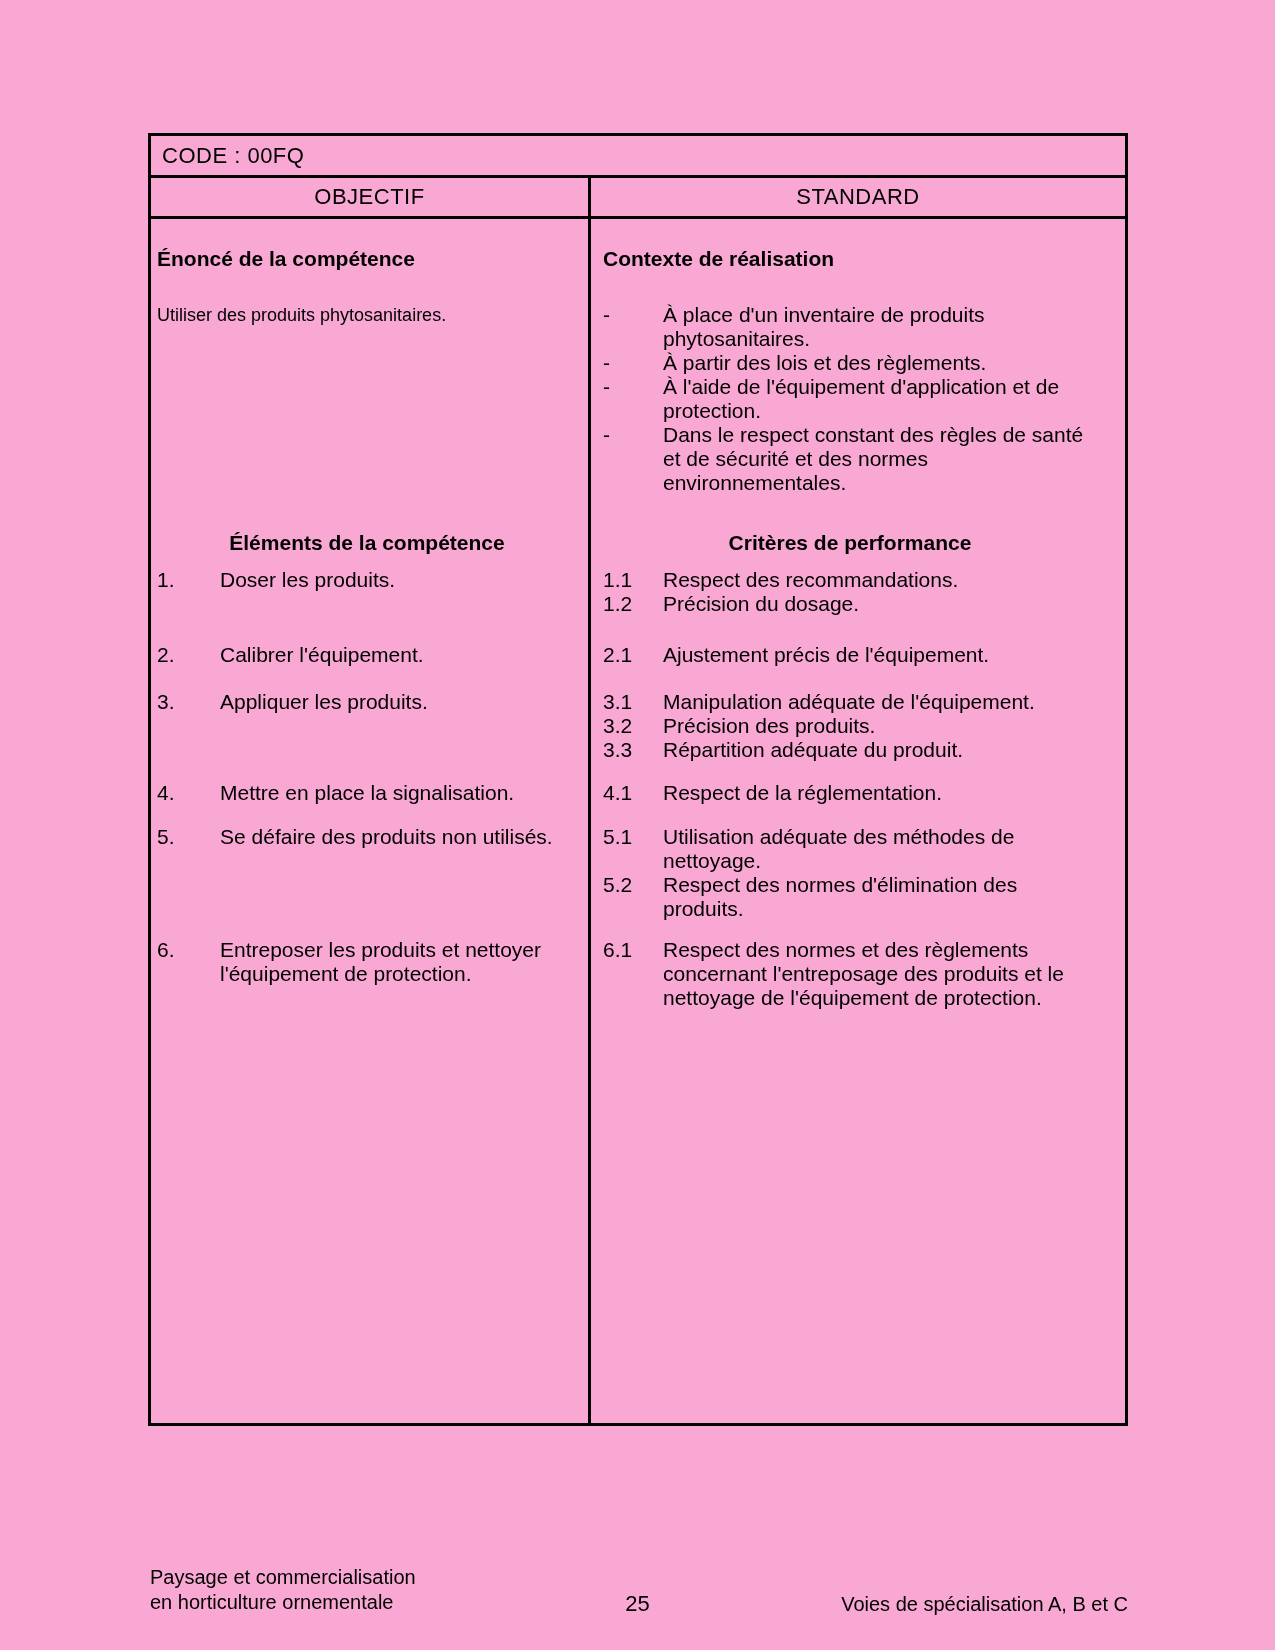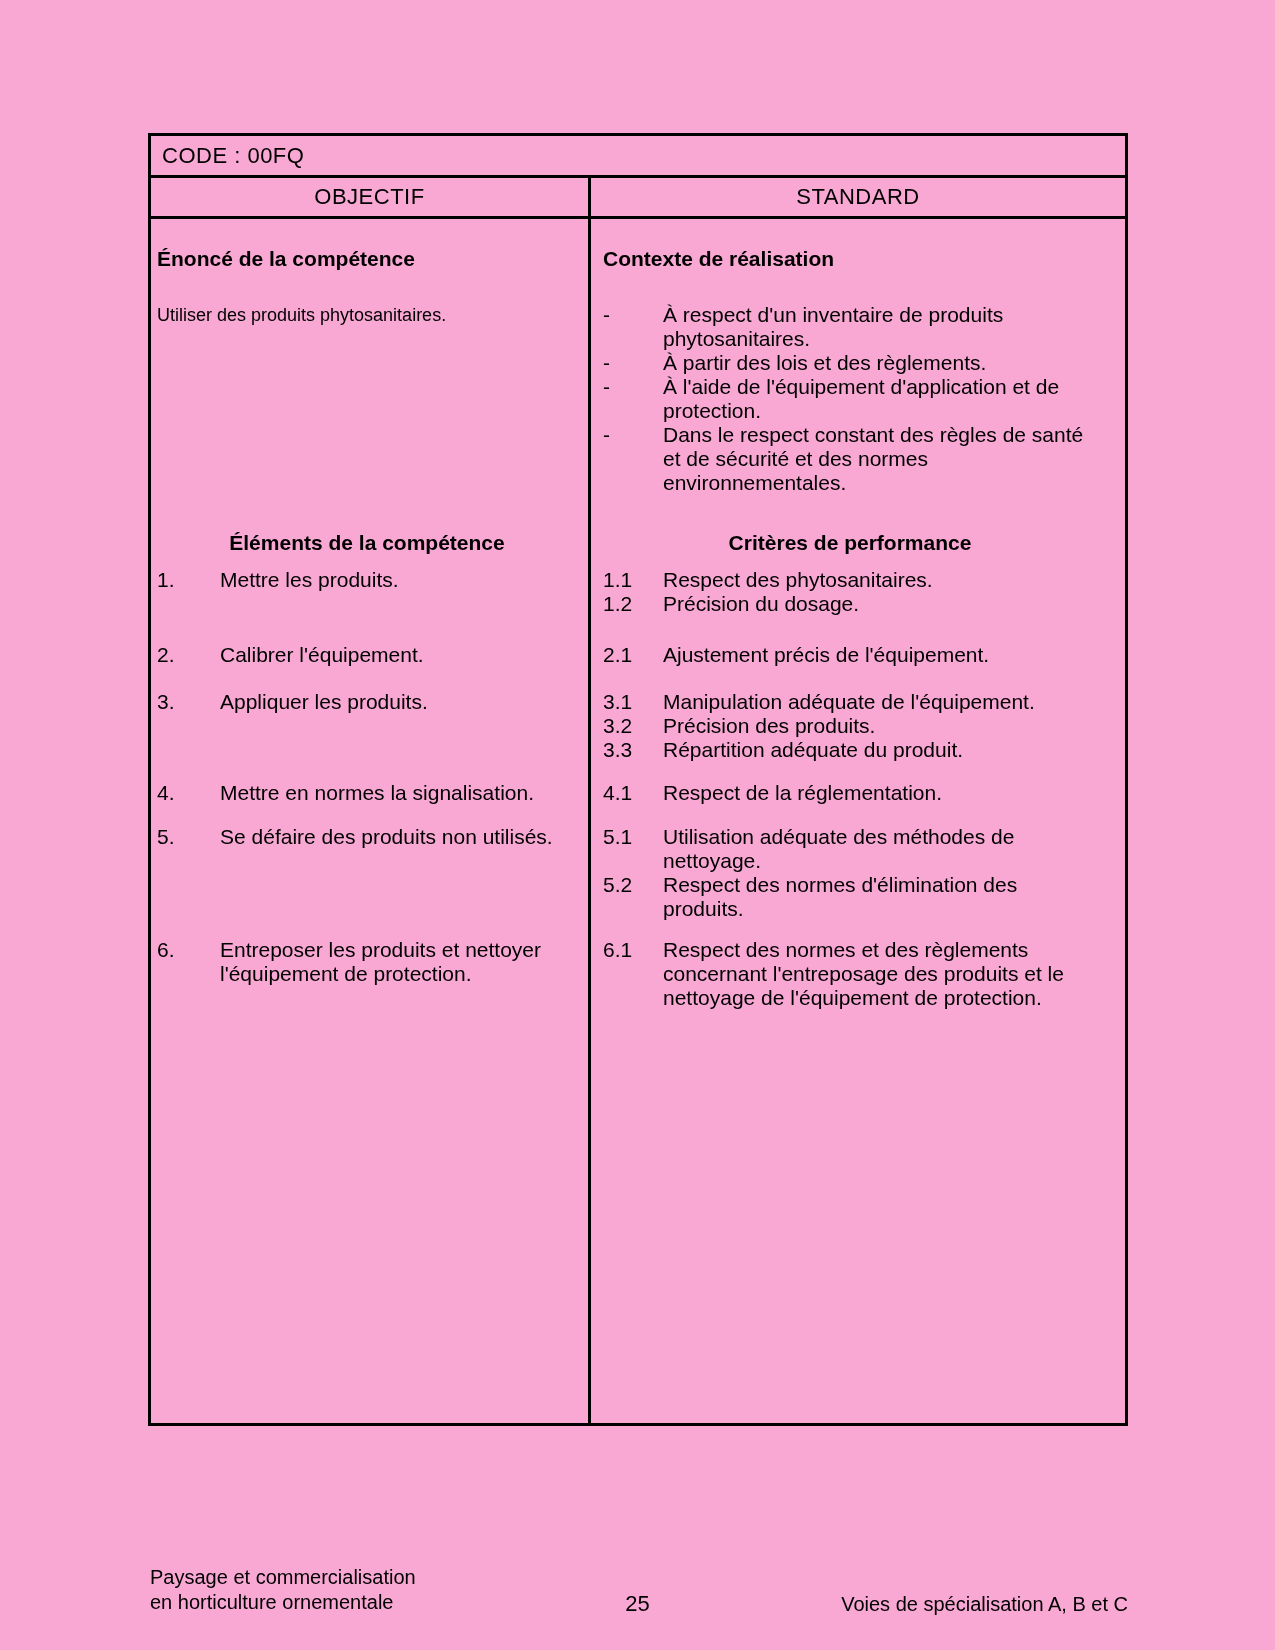--- a/index.html
+++ b/index.html
@@ -144,21 +144,21 @@
         </div>
       </div>
 
       <div class="pair row-intro">
         <div class="lcell">
           <div class="body-text lines">Utiliser des produits phytosanitaires.</div>
         </div>
         <div class="rcell">
           <div class="ritem">
             <span>-</span>
-            <span class="lines">À respect d'un inventaire de produits
+            <span class="lines">À place d'un inventaire de produits
 phytosanitaires.</span>
           </div>
           <div class="ritem">
             <span>-</span>
             <span class="lines">À partir des lois et des règlements.</span>
           </div>
           <div class="ritem">
             <span>-</span>
             <span class="lines">À l'aide de l'équipement d'application et de
 protection.</span>
@@ -178,27 +178,27 @@
         </div>
         <div class="rcell">
           <div class="sec-title">Critères de performance</div>
         </div>
       </div>
 
       <div class="pair row-e0">
         <div class="lcell">
           <div class="item">
             <span>1.</span>
-            <span class="lines">Mettre les produits.</span>
+            <span class="lines">Doser les produits.</span>
           </div>
         </div>
         <div class="rcell">
           <div class="ritem">
             <span>1.1</span>
-            <span class="lines">Respect des phytosanitaires.</span>
+            <span class="lines">Respect des recommandations.</span>
           </div>
           <div class="ritem">
             <span>1.2</span>
             <span class="lines">Précision du dosage.</span>
           </div>
         </div>
       </div>
 
       <div class="pair row-e1">
         <div class="lcell">
@@ -235,21 +235,21 @@
             <span>3.3</span>
             <span class="lines">Répartition adéquate du produit.</span>
           </div>
         </div>
       </div>
 
       <div class="pair row-e3">
         <div class="lcell">
           <div class="item">
             <span>4.</span>
-            <span class="lines">Mettre en normes la signalisation.</span>
+            <span class="lines">Mettre en place la signalisation.</span>
           </div>
         </div>
         <div class="rcell">
           <div class="ritem">
             <span>4.1</span>
             <span class="lines">Respect de la réglementation.</span>
           </div>
         </div>
       </div>
 

